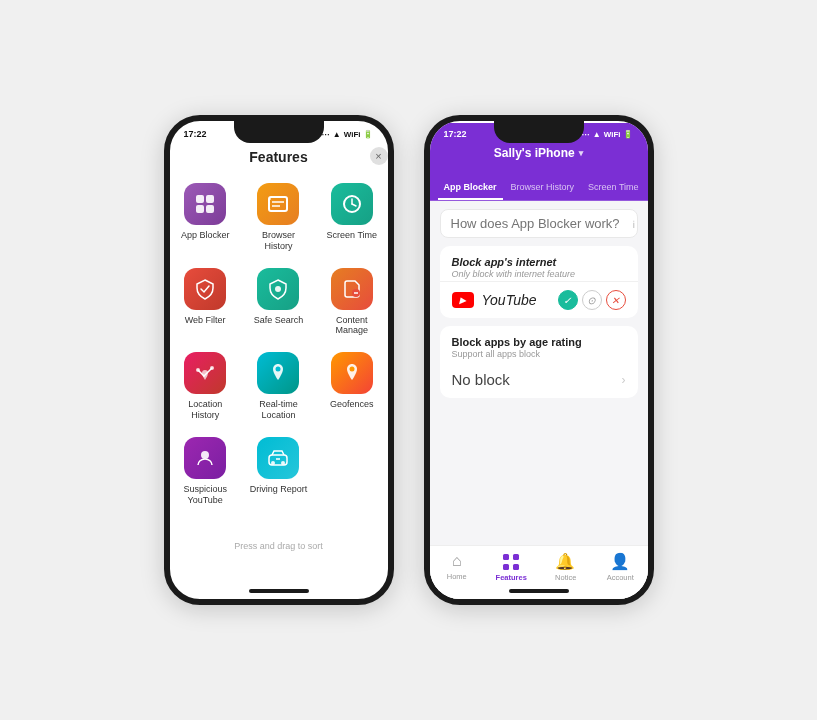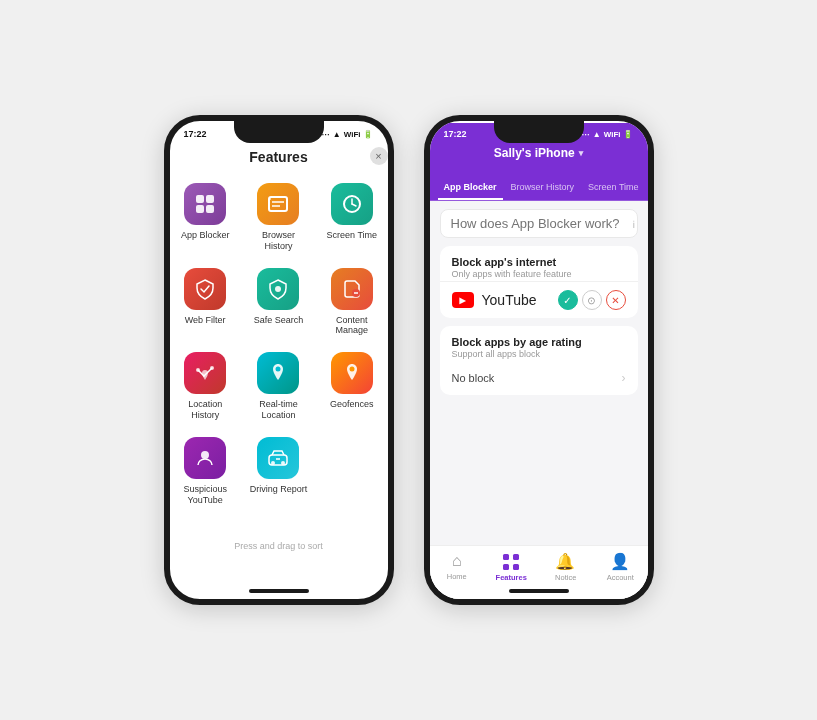--- a/index.html
+++ b/index.html
@@ -197,20 +197,21 @@
     .search-info {
       font-size: 10px;
       color: #bbb;
     }
 
     .section-card {
       background: #fff;
       margin: 0 10px 8px;
       border-radius: 10px;
       overflow: hidden;
+      font-style: italic;
     }
     .section-header {
       padding: 10px 12px 2px;
     }
     .section-title {
       font-size: 11px;
       font-weight: 600;
       color: #222;
     }
     .section-subtitle {
@@ -266,21 +267,21 @@
       border-radius: 10px;
       overflow: hidden;
     }
     .block-row {
       display: flex;
       align-items: center;
       justify-content: space-between;
       padding: 10px 12px;
     }
     .block-label {
-      font-size: 11px;
+      font-size: 15px;
       color: #444;
     }
     .chevron-right {
       font-size: 12px;
       color: #ccc;
     }
 
     
     .bottom-nav {
       position: absolute;
@@ -510,21 +511,21 @@
     <div class="right-phone-body" style="background:#f5f5f7;">
 
       <div class="search-bar">
         <input type="text" readonly="" placeholder="How does App Blocker work?" style="">
         <span class="search-info">ℹ</span>
       </div>
 
       <div class="section-card">
         <div class="section-header">
           <div class="section-title">Block app's internet</div>
-          <div class="section-subtitle">Only apps with feature feature</div>
+          <div class="section-subtitle">Only block with internet feature</div>
         </div>
         <div class="app-row">
           <div class="yt-icon">▶</div>
           <span class="app-name">YouTube</span>
           <div class="app-actions">
             <div class="action-circle green">✓</div>
             <div class="action-circle gray">⊙</div>
             <div class="action-circle red">✕</div>
           </div>
         </div>

